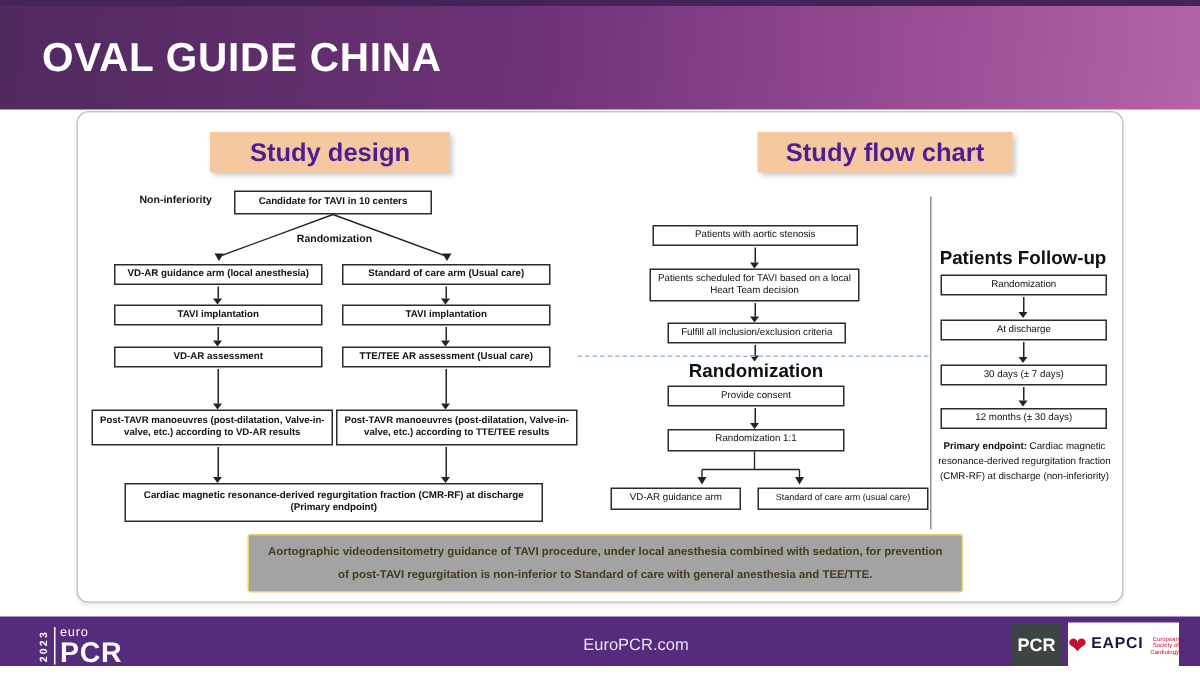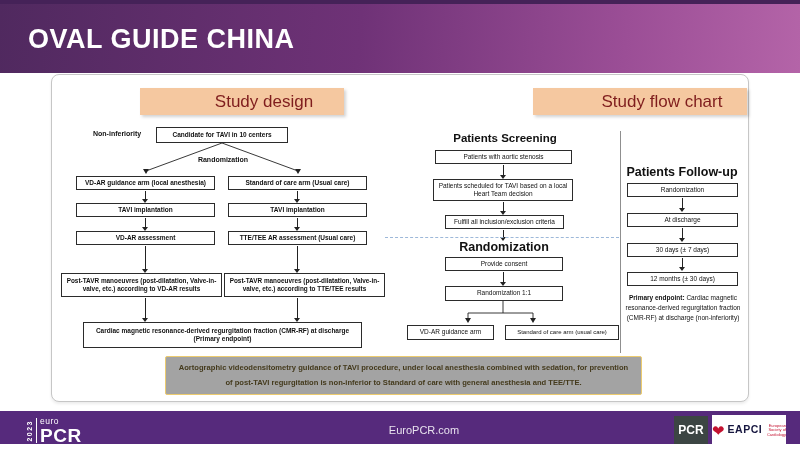--- a/index.html
+++ b/index.html
@@ -11,21 +11,21 @@
     border-top:4px solid #452258;}
   .hd-title{position:absolute;left:28px;top:50%;transform:translateY(-50%);color:#ffffff;
     font-size:27px;font-weight:bold;letter-spacing:.5px;white-space:nowrap;}
 
   
   .panel{position:absolute;left:51px;top:74px;width:696px;height:326px;background:#fff;
     border:1.5px solid #c6c6c6;border-radius:8px;box-shadow:0 2px 3px rgba(0,0,0,.08);}
 
   
   .sec-title{position:absolute;background:#f5c8a0;display:flex;align-items:center;justify-content:center;
-    font-weight:normal;font-size:17px;color:#7f1d1d;box-shadow:2px 2px 3px rgba(0,0,0,.18);padding-left:44px;}
+    font-weight:bold;font-size:17px;color:#4c1d95;box-shadow:2px 2px 3px rgba(0,0,0,.18);}
 
   
   .bx{position:absolute;background:#fff;border:1px solid #2b2b2b;box-sizing:border-box;
     display:flex;align-items:center;justify-content:center;text-align:center;
     font-size:6.5px;line-height:1.25;padding:1px 2px;color:#111;}
   .bold{font-weight:bold;}
   .sm{font-size:6px;}
 
   
   .lbl{position:absolute;font-size:7px;font-weight:bold;color:#111;white-space:nowrap;}
@@ -107,23 +107,22 @@
 
   <div class="arr" style="left:145px;top:191px;height:8px;"></div>
   <div class="arr" style="left:297px;top:191px;height:8px;"></div>
   <div class="arr" style="left:145px;top:218px;height:9px;"></div>
   <div class="arr" style="left:297px;top:218px;height:9px;"></div>
   <div class="arr" style="left:145px;top:246px;height:23px;"></div>
   <div class="arr" style="left:297px;top:246px;height:23px;"></div>
   <div class="arr" style="left:145px;top:298px;height:20px;"></div>
   <div class="arr" style="left:297px;top:298px;height:20px;"></div>
 
-  <div class="sec-title" style="left:505px;top:88px;width:170px;height:27px;margin-left:28px;">Study flow chart</div>
+  <div class="sec-title" style="left:505px;top:88px;width:170px;height:27px;">Study flow chart</div>
 
-  <div class="flow-h" style="left:437px;top:132px;width:136px;">Patients Screening</div>
 
   <div class="bx" style="left:435px;top:150px;width:137px;height:14px;">Patients with aortic stenosis</div>
   <div class="arr" style="left:503px;top:165px;height:10px;"></div>
   <div class="bx" style="left:433px;top:179px;width:140px;height:22px;">Patients scheduled for TAVI based on a local Heart Team decision</div>
   <div class="arr" style="left:503px;top:202px;height:9px;"></div>
   <div class="bx" style="left:445px;top:215px;width:119px;height:14px;">Fulfill all inclusion/exclusion criteria</div>
   <div class="arr" style="left:503px;top:230px;height:7px;"></div>
 
   <div class="dashed" style="left:385px;top:237px;width:234px;"></div>
 

